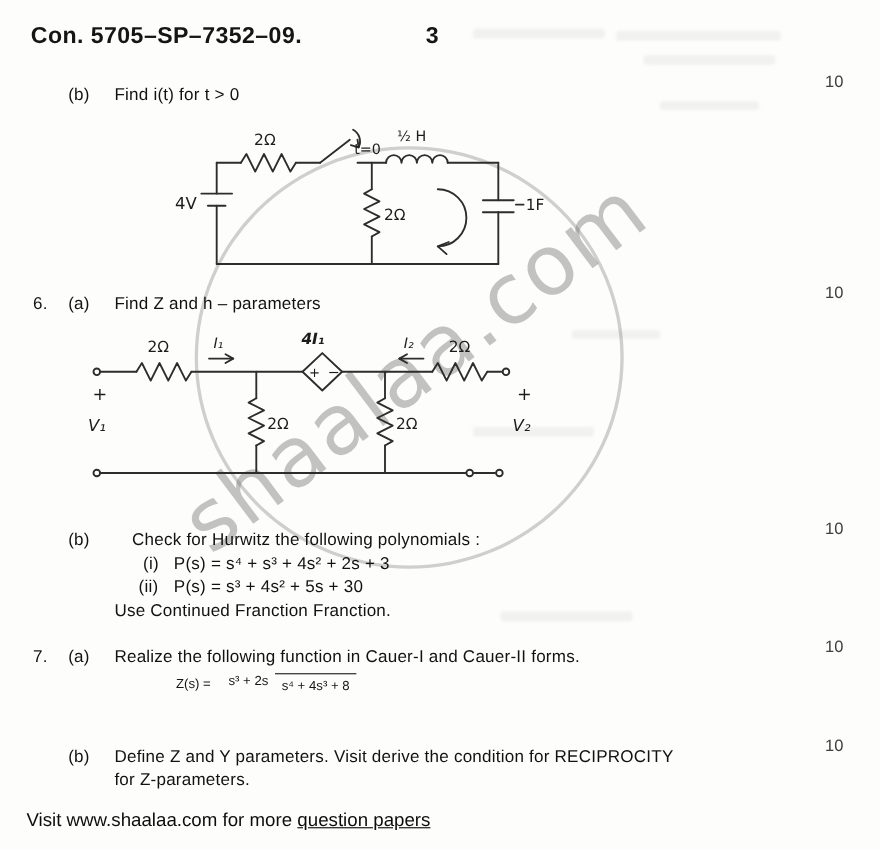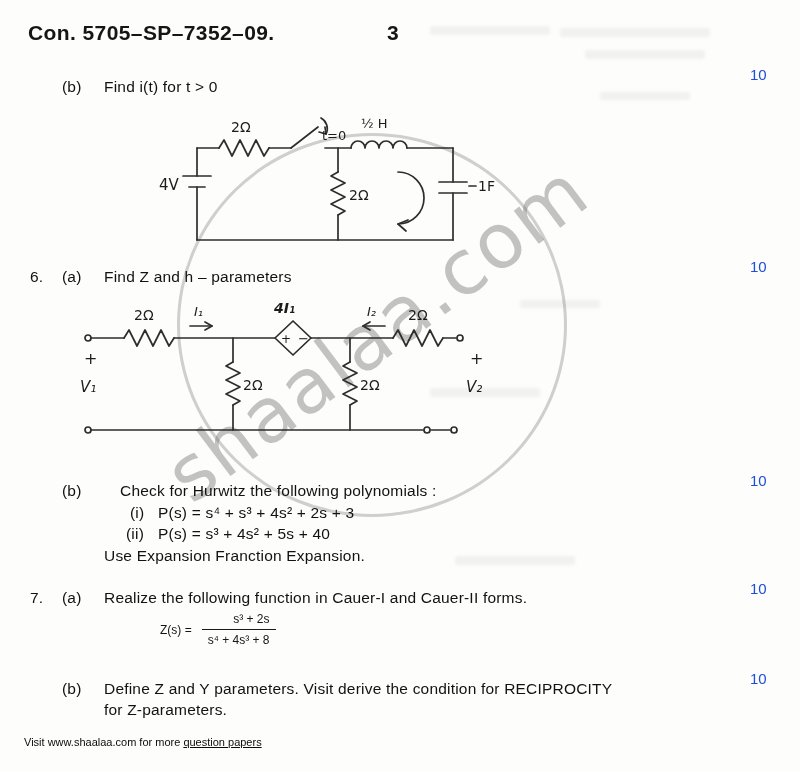--- a/index.html
+++ b/index.html
@@ -1,35 +1,35 @@
 <!DOCTYPE html>
 <html><head>
 <meta charset="utf-8">
 <style>
   *{margin:0;padding:0;box-sizing:border-box}
   html,body{width:800px;height:772px}
   body{position:relative;background:#fdfdfc;font-family:"Liberation Sans",sans-serif;color:#151515;overflow:hidden}
   .abs{position:absolute;white-space:nowrap}
   .qtext{font-size:15.5px;letter-spacing:.2px;color:#121212}
-  .marks{font-size:15px;color:#1d4ed8}
+  .marks{font-size:15px;color:#404040}
   .hdr{font-size:21px;font-weight:700;letter-spacing:.4px}
   .wm-ring{position:absolute;left:177px;top:133px;width:390px;height:384px;border:3px solid rgba(125,125,125,.36);border-radius:50%;pointer-events:none}
   .wm-text{position:absolute;left:137px;top:282px;width:480px;height:100px;display:flex;align-items:center;justify-content:center;pointer-events:none}
   .wm-text span{font-family:"DejaVu Sans",sans-serif;font-size:76px;letter-spacing:2px;color:rgba(105,105,105,.40);transform:rotate(-37deg);white-space:nowrap}
   svg.circuit{position:absolute;stroke:#2d2d2d;stroke-width:1.7;fill:none;stroke-linecap:round;stroke-linejoin:round}
   svg.circuit text{stroke:none;fill:#1c1c1c;font-family:"DejaVu Sans",sans-serif}
   svg.circuit text.it{font-style:italic}
   svg.circuit text.b{font-weight:700}
   svg.circuit circle{fill:#fdfdfc}
   .ghost{position:absolute;background:rgba(100,100,100,.08);filter:blur(1.5px);border-radius:3px;pointer-events:none}
   .formula-row{display:flex;align-items:center;font-size:12px}
-  .frac{display:inline-flex;flex-direction:column;align-items:flex-end;margin-left:10px}
+  .frac{display:inline-flex;align-items:flex-start;margin-left:10px}
   .frac .num{padding:0 6px 3px}
   .frac .den{border-top:1.4px solid #1a1a1a;padding:3px 6px 0}
-  .footer{font-size:11px;color:#0c0c0c}
+  .footer{font-size:17px;color:#0c0c0c}
   .footer .ul{text-decoration:underline;cursor:pointer}
 </style>
 </head>
 <body>
 
 <div class="wm-ring"></div>
 <div class="wm-text">
   <span>shaalaa.com</span>
 </div>
 
@@ -153,22 +153,22 @@
   <text x="392" y="64" font-size="16">+</text>
   <text x="388" y="92" font-size="15" class="it">V₂</text>
 </svg>
 
 <span class="abs qtext" style="left:62px;top:482px">(b)</span>
 <span class="abs qtext" style="left:120px;top:482px">Check for Hurwitz the following polynomials :</span>
 <span class="abs marks" style="left:750px;top:472px">10</span>
 <span class="abs qtext" style="left:130px;top:504px">(i)</span>
 <span class="abs qtext" style="left:158px;top:504px">P(s) = s⁴ + s³ + 4s² + 2s + 3</span>
 <span class="abs qtext" style="left:126px;top:525px">(ii)</span>
-<span class="abs qtext" style="left:158px;top:525px">P(s) = s³ + 4s² + 5s + 40</span>
-<span class="abs qtext" style="left:104px;top:547px">Use Expansion Franction Expansion.</span>
+<span class="abs qtext" style="left:158px;top:525px">P(s) = s³ + 4s² + 5s + 30</span>
+<span class="abs qtext" style="left:104px;top:547px">Use Continued Franction Franction.</span>
 
 <span class="abs qtext" style="left:30px;top:589px">7.</span>
 <span class="abs qtext" style="left:62px;top:589px">(a)</span>
 <span class="abs qtext" style="left:104px;top:589px">Realize the following function in Cauer-I and Cauer-II forms.</span>
 <span class="abs marks" style="left:750px;top:580px">10</span>
 
 <div class="abs formula-row" style="left:160px;top:612px">
   <span>Z(s) =</span>
   <span class="frac">
     <span class="num">s³ + 2s</span>

